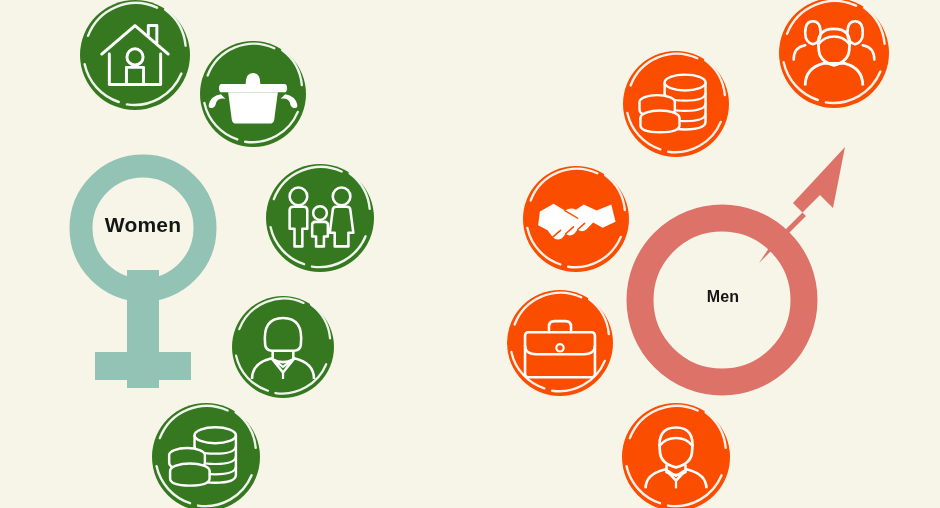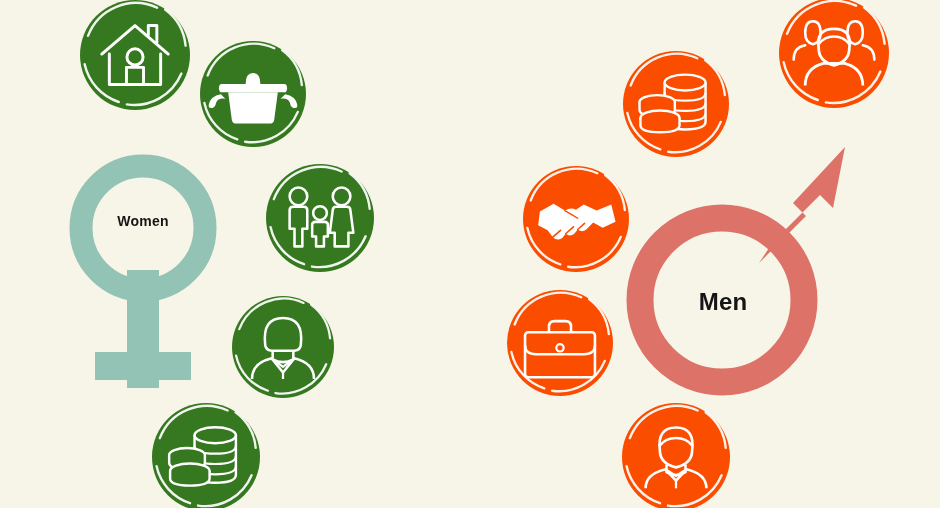--- a/index.html
+++ b/index.html
@@ -32,27 +32,27 @@
     font-weight: bold;
     color: #151515;
     white-space: nowrap;
     text-align: center;
     letter-spacing: 0.2px;
   }
   #women-label {
     left: 83px;
     top: 213px;
     width: 120px;
-    font-size: 14px;
+    font-size: 21px;
   }
   #men-label {
     left: 663px;
     top: 288px;
     width: 120px;
-    font-size: 24px;
+    font-size: 16px;
   }
 </style>
 </head>
 <body>
 
 <div id="stage">
 
   <svg class="layer" viewBox="0 0 940 508" xmlns="http://www.w3.org/2000/svg">
 
     <defs>

